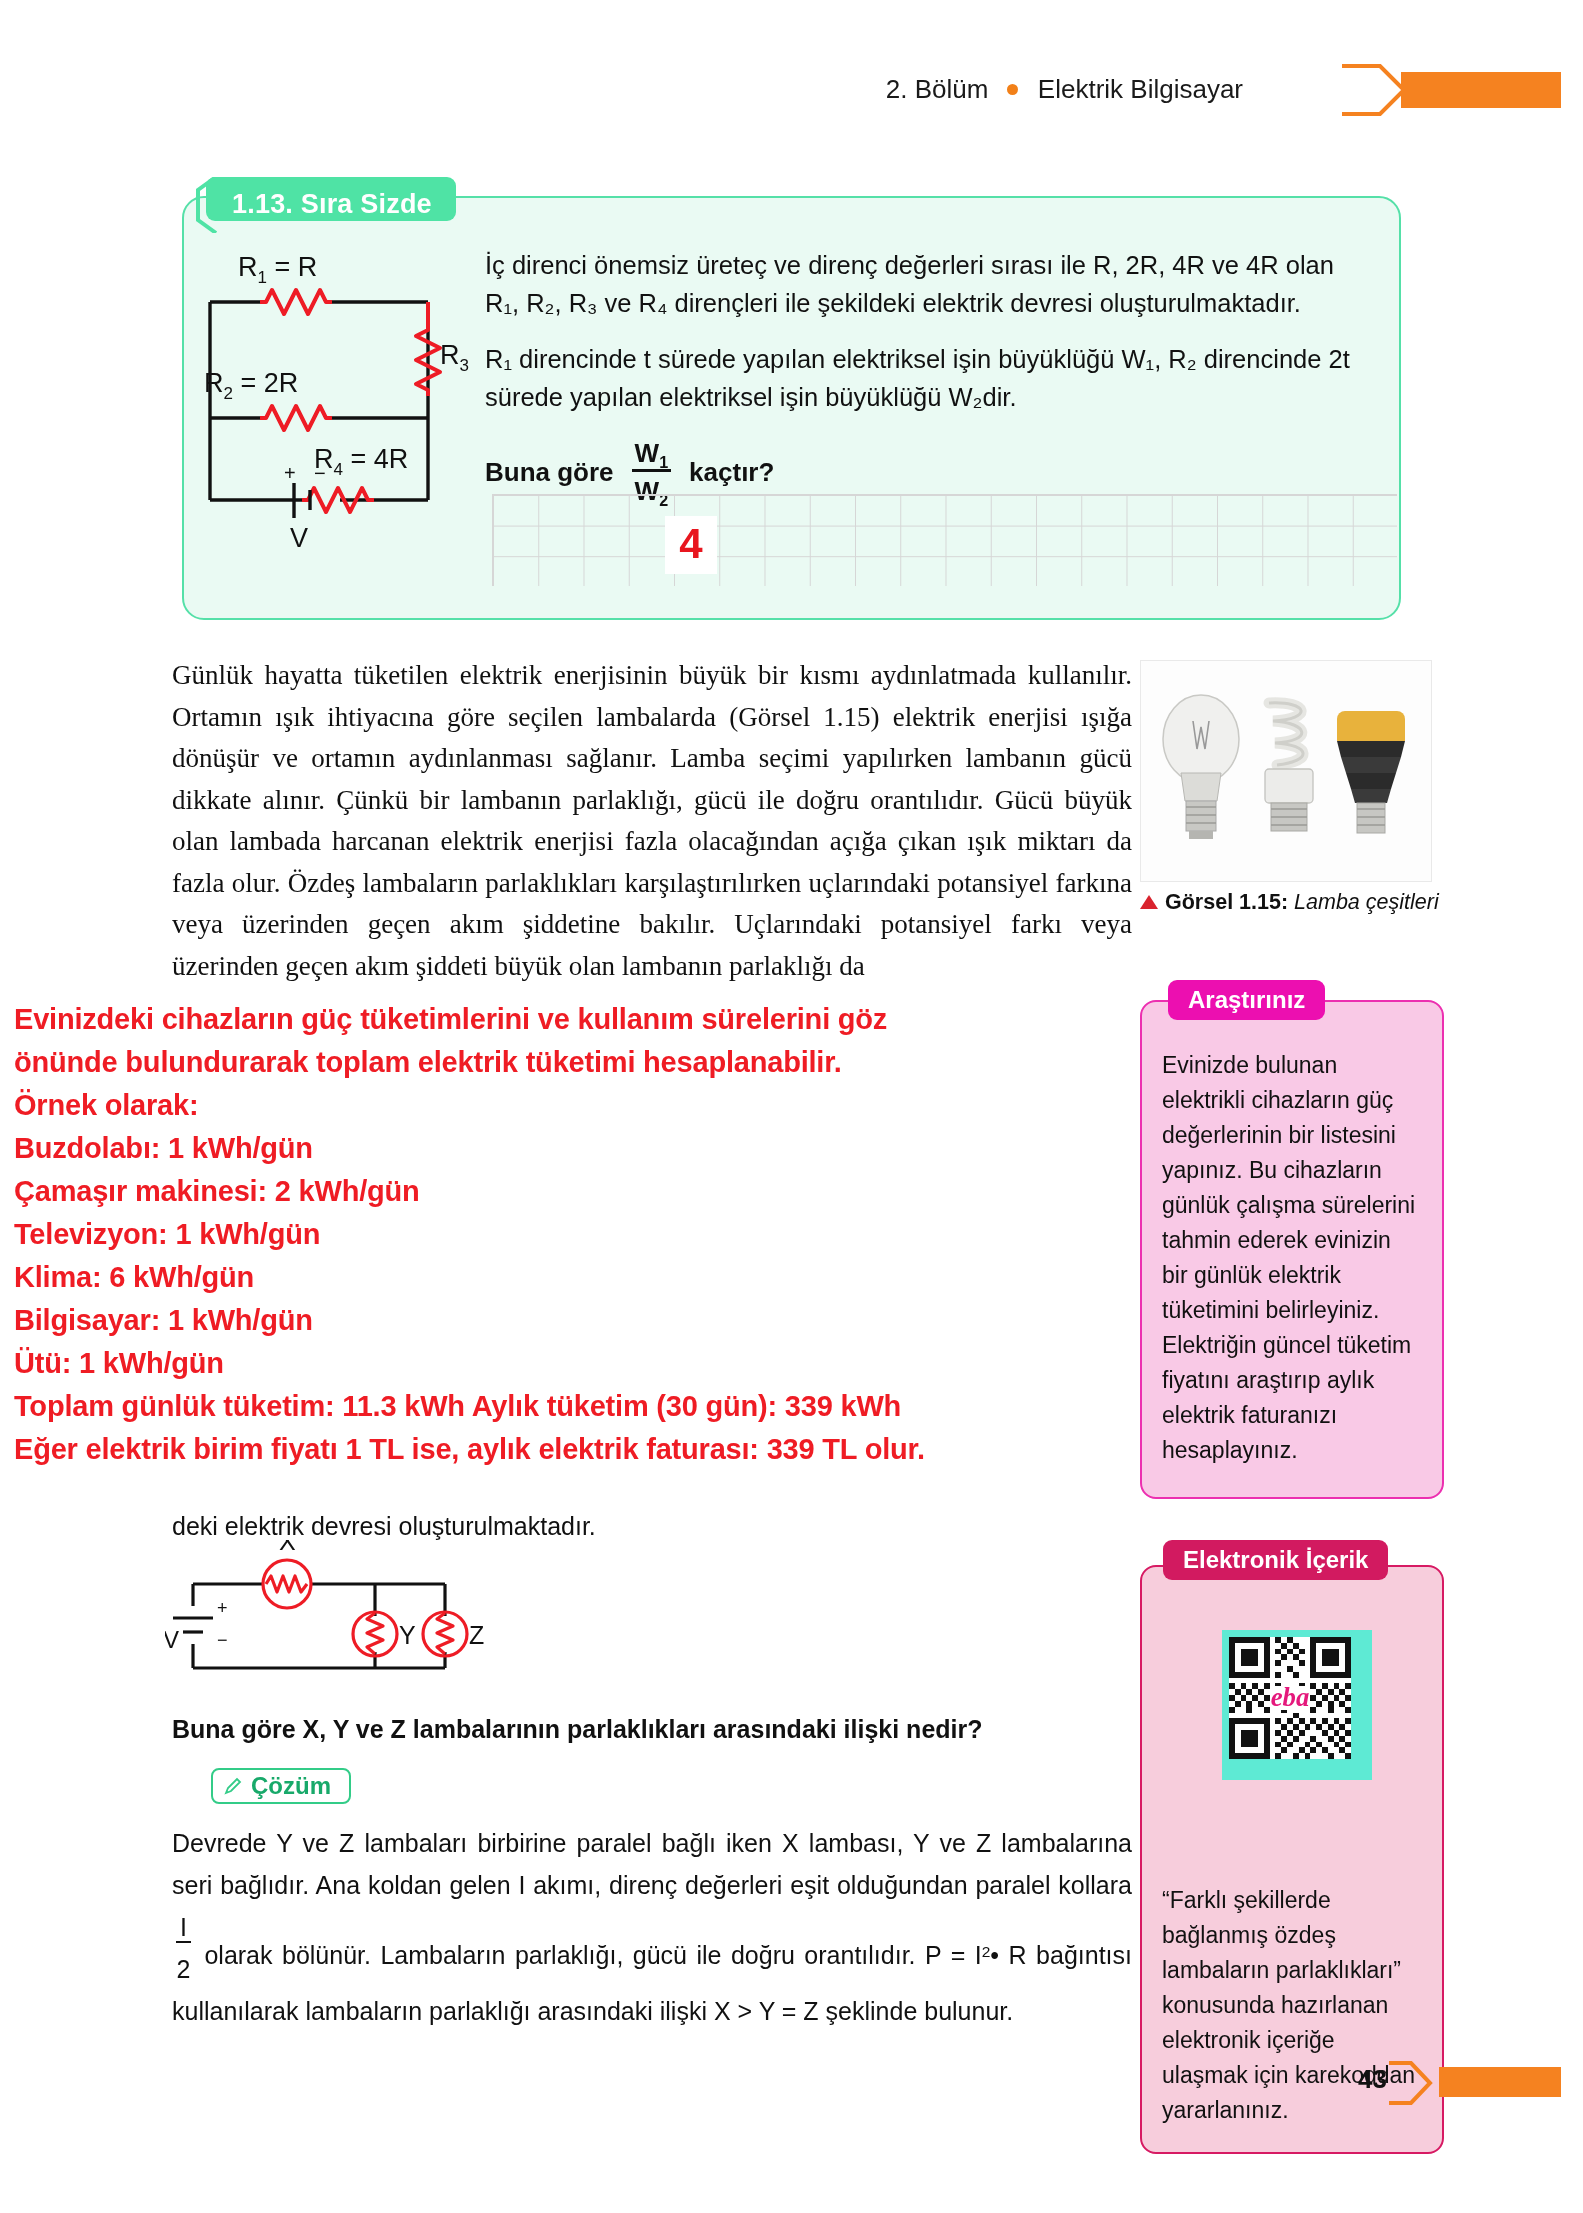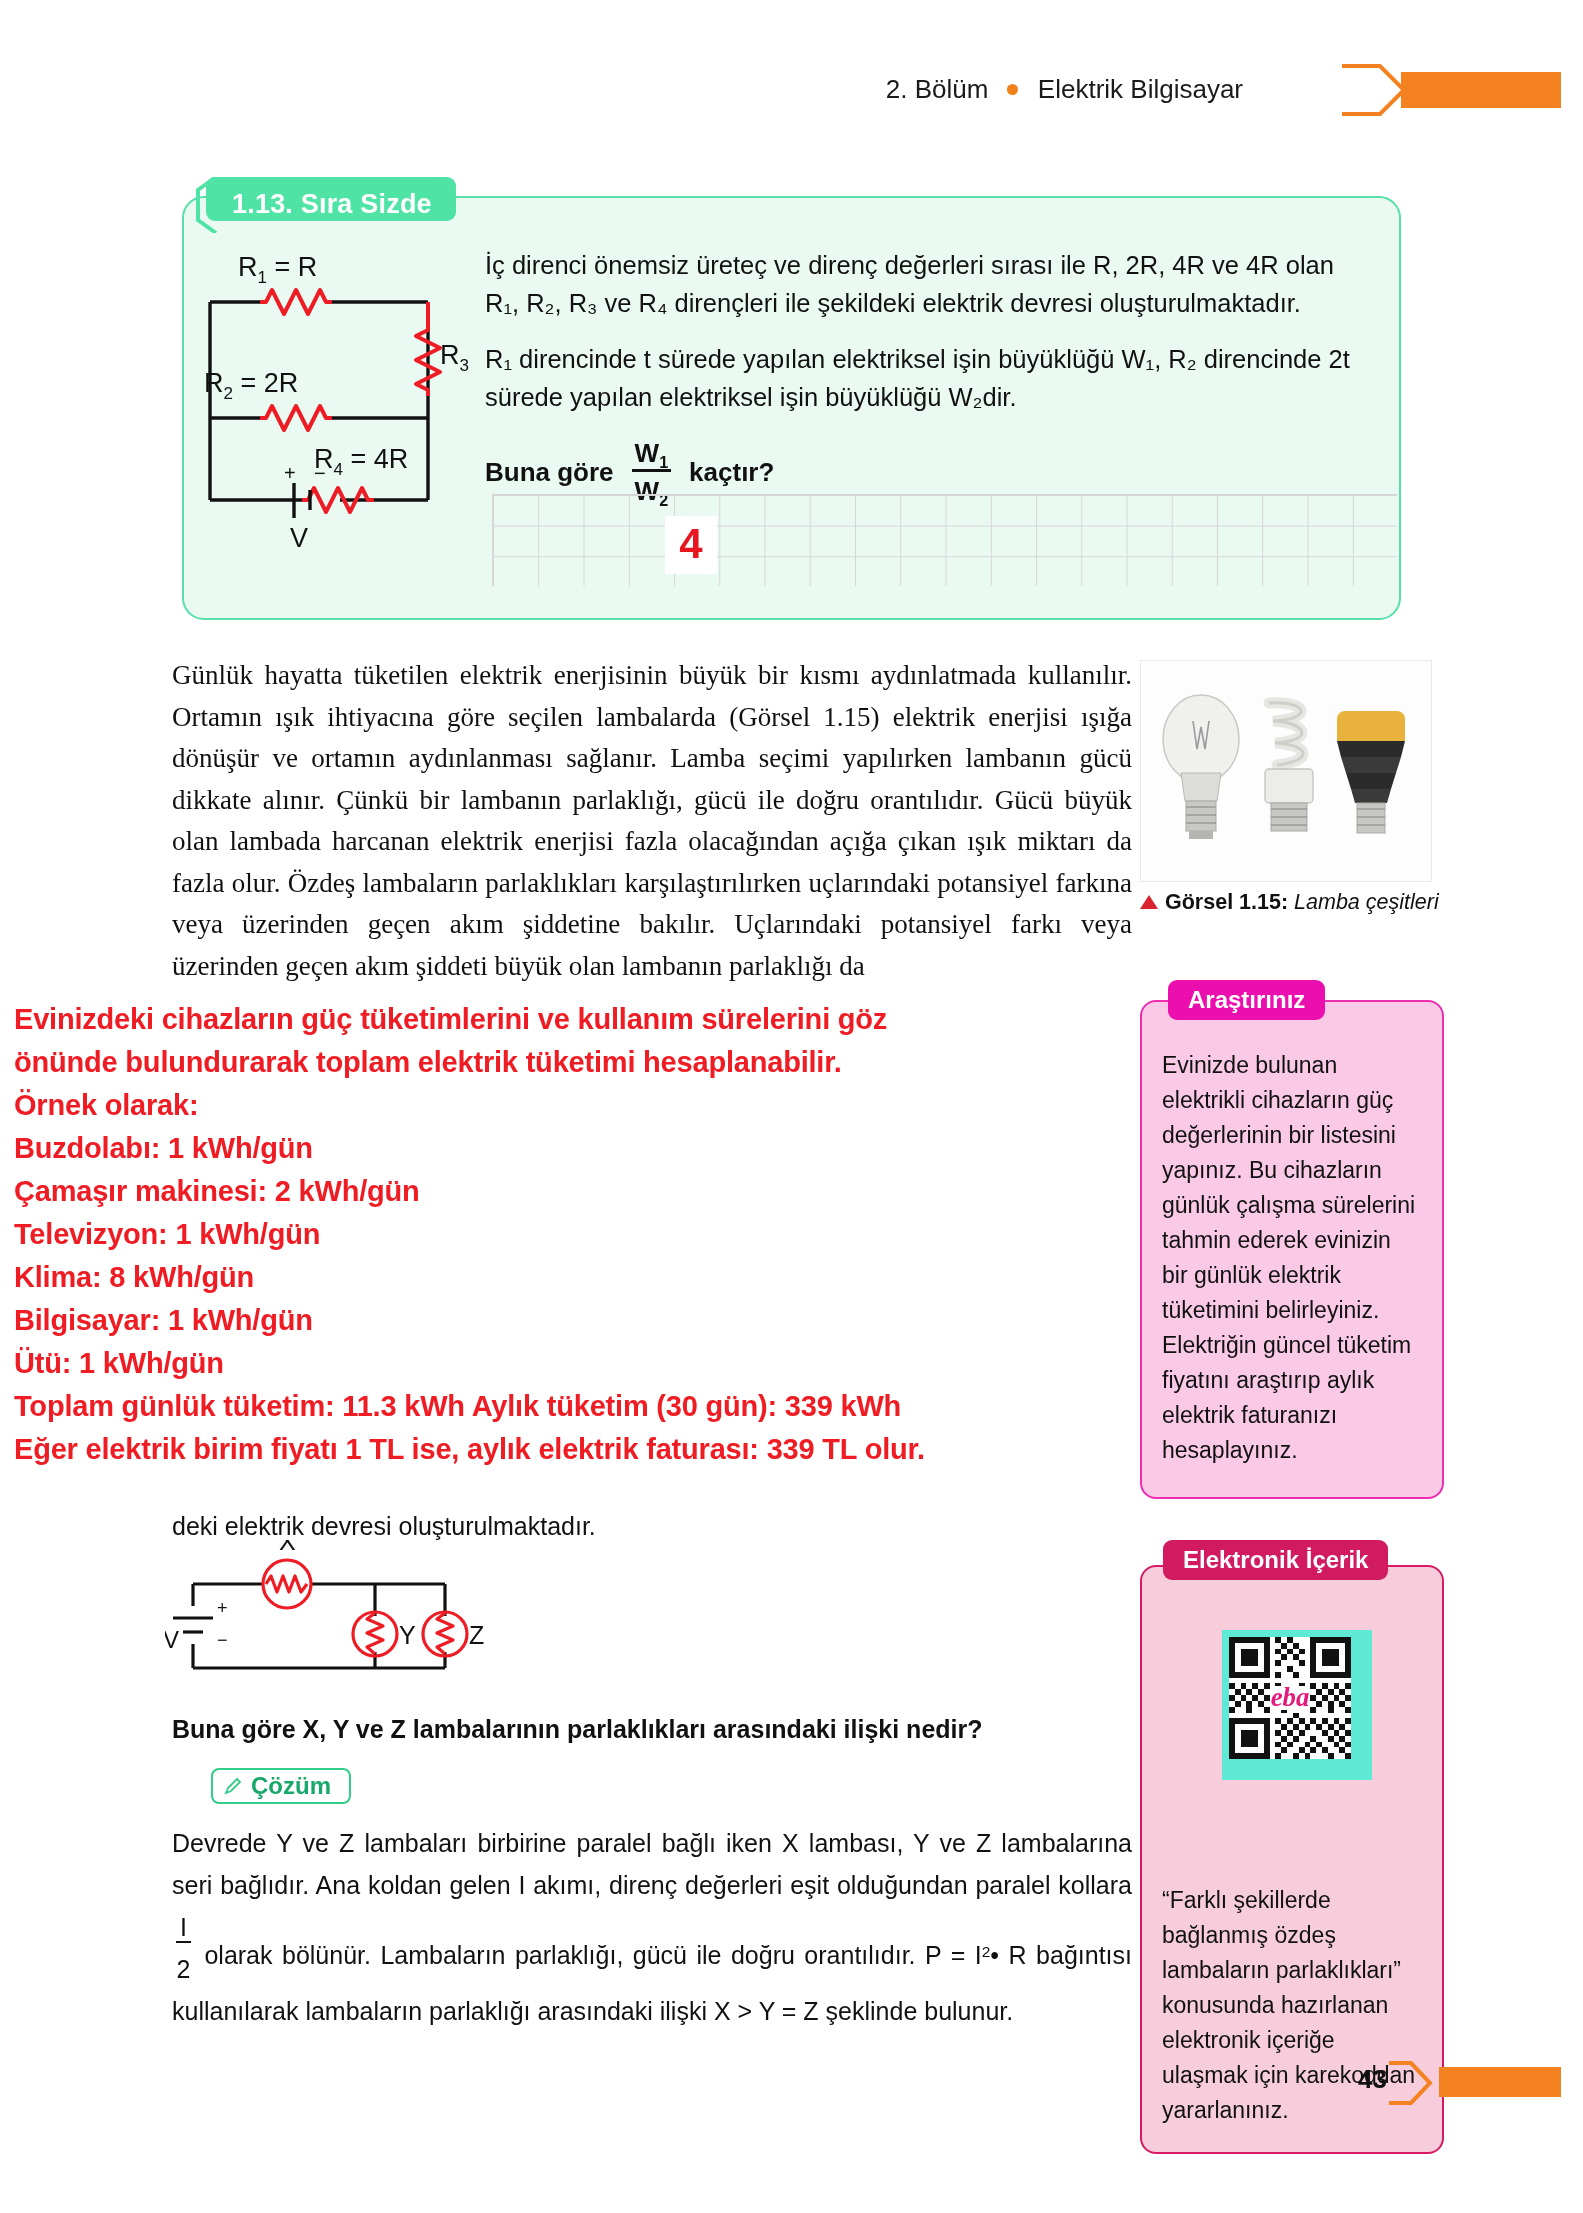--- a/index.html
+++ b/index.html
@@ -257,21 +257,21 @@
     <span class="tri"></span><b>Görsel 1.15:</b> <i>Lamba çeşitleri</i>
   </div>
 
   <div class="red-block">
     <div>Evinizdeki cihazların güç tüketimlerini ve kullanım sürelerini göz</div>
     <div>önünde bulundurarak toplam elektrik tüketimi hesaplanabilir.</div>
     <div>Örnek olarak:</div>
     <div>Buzdolabı: 1 kWh/gün</div>
     <div>Çamaşır makinesi: 2 kWh/gün</div>
     <div>Televizyon: 1 kWh/gün</div>
-    <div>Klima: 8 kWh/gün</div>
+    <div>Klima: 6 kWh/gün</div>
     <div>Bilgisayar: 1 kWh/gün</div>
     <div>Ütü: 1 kWh/gün</div>
     <div>Toplam günlük tüketim: 11.3 kWh Aylık tüketim (30 gün): 339 kWh</div>
     <div>Eğer elektrik birim fiyatı 1 TL ise, aylık elektrik faturası: 339 TL olur.</div>
   </div>
 
   <div class="pink-box" id="arastir-box"></div>
   <div class="pink-badge" id="arastir-badge">Araştırınız</div>
   <div class="pink-text" id="arastir-text">Evinizde bulunan elektrikli cihazların güç değerlerinin bir listesini yapınız. Bu cihazların günlük çalışma sürelerini tahmin ederek evinizin bir günlük elektrik tüketimini belirleyiniz. Elektriğin güncel tüketim fiyatını araştırıp aylık elektrik faturanızı hesaplayınız.</div>
 

